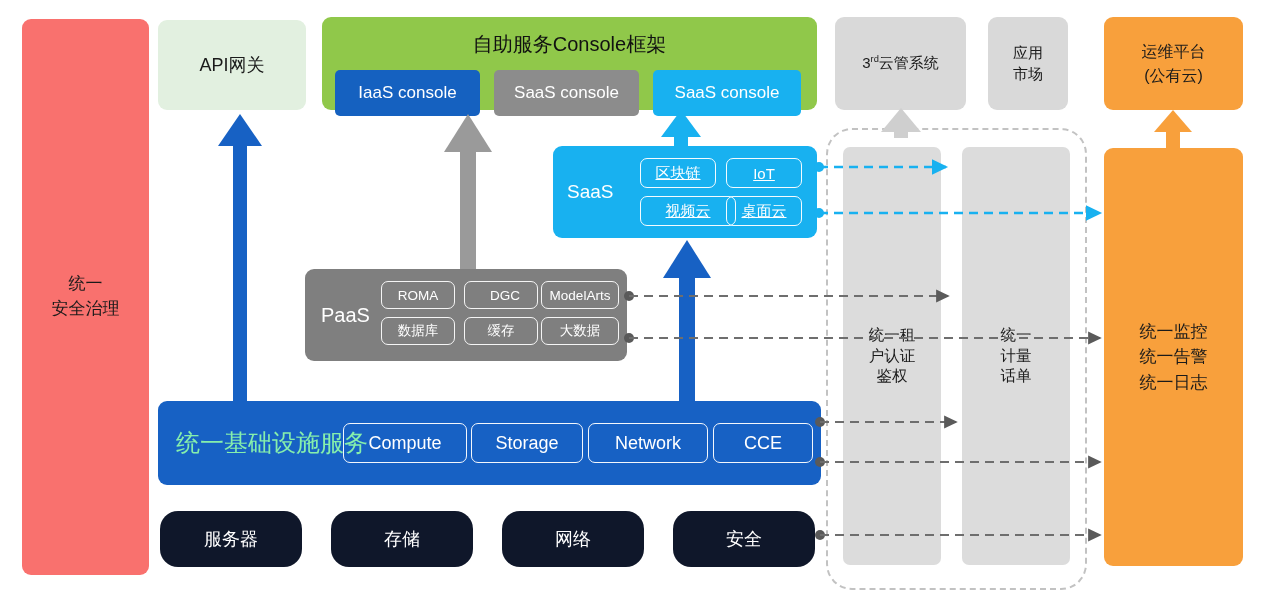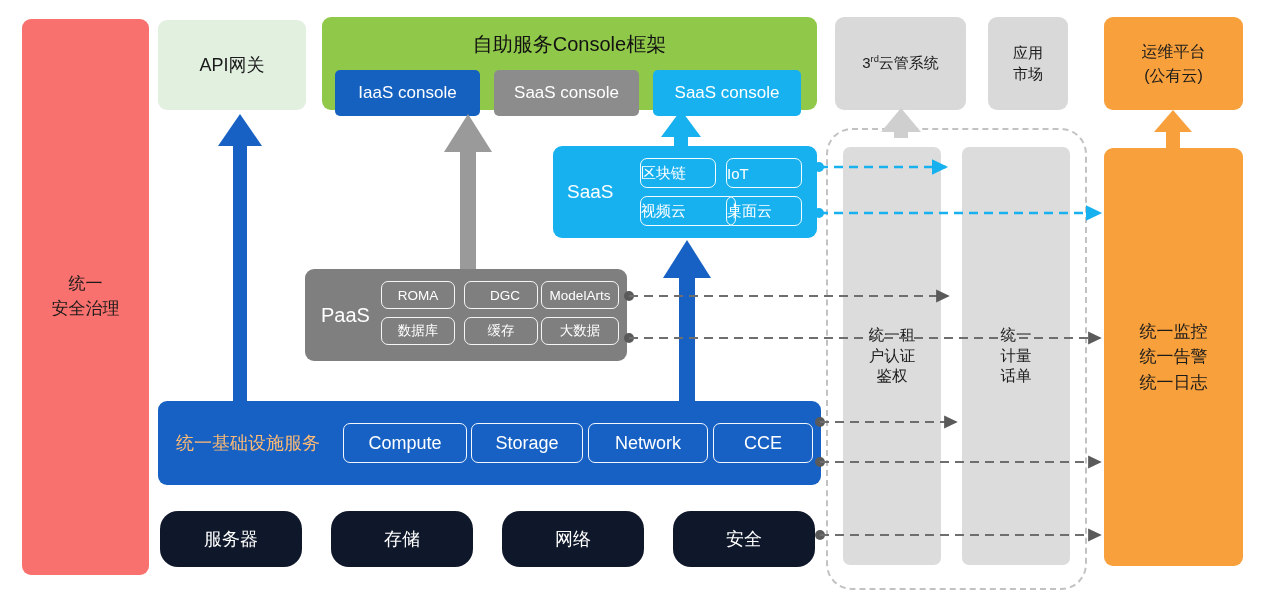--- a/index.html
+++ b/index.html
@@ -20,30 +20,30 @@
   .c-paas{background:#8c8c8c;}
   .c-saas{background:#18b1f0;}
 
   
   .panel-gray{background:#d9d9d9;color:#1a1a1a;font-size:15px;line-height:1.35;}
   .panel-orange{background:#f8a03c;color:#1a1a1a;font-size:16px;line-height:1.5;}
 
   
   .panel-saas{background:#18b1f0;}
   .saas-label{position:absolute;left:14px;top:50%;transform:translateY(-50%);color:#fff;font-size:19px;}
-  .chip{position:absolute;box-sizing:border-box;border:1.6px solid rgba(255,255,255,.95);border-radius:7px;color:#fff;display:flex;align-items:center;font-size:15px;}
+  .chip{position:absolute;box-sizing:border-box;border:1.6px solid rgba(255,255,255,.95);border-radius:7px;color:#fff;display:flex;align-items:center;justify-content:center;font-size:15px;text-decoration:underline;}
 
   
   .panel-paas{background:#7f7f7f;}
   .paas-label{position:absolute;left:16px;top:50%;transform:translateY(-50%);color:#fff;font-size:20px;}
   .chip-g{position:absolute;box-sizing:border-box;border:1.5px solid rgba(255,255,255,.92);border-radius:7px;color:#fff;display:flex;align-items:center;justify-content:center;font-size:13.5px;}
 
   
   .panel-infra{background:#1761c4;border-radius:9px;}
-  .infra-label{position:absolute;left:18px;top:50%;transform:translateY(-50%);color:#fdba74;font-size:18px;}
+  .infra-label{position:absolute;left:18px;top:50%;transform:translateY(-50%);color:#86efac;font-size:24px;}
   .chip-b{position:absolute;box-sizing:border-box;border:1.7px solid rgba(255,255,255,.95);border-radius:7px;color:#fff;display:flex;align-items:center;justify-content:center;font-size:18px;}
 
   
   .tile{background:#0f172a;border-radius:18px;color:#fff;font-size:18px;}
 
   
   .dashgroup{position:absolute;box-sizing:border-box;border:2.5px dashed #c2c2c2;border-radius:26px;}
   .col-gray{position:absolute;background:#dcdcdc;border-radius:7px;display:flex;align-items:center;justify-content:center;color:#1a1a1a;font-size:15.5px;line-height:1.35;text-align:center;}
 
   svg.wires{position:absolute;left:0;top:0;width:1265px;height:605px;pointer-events:none;}

